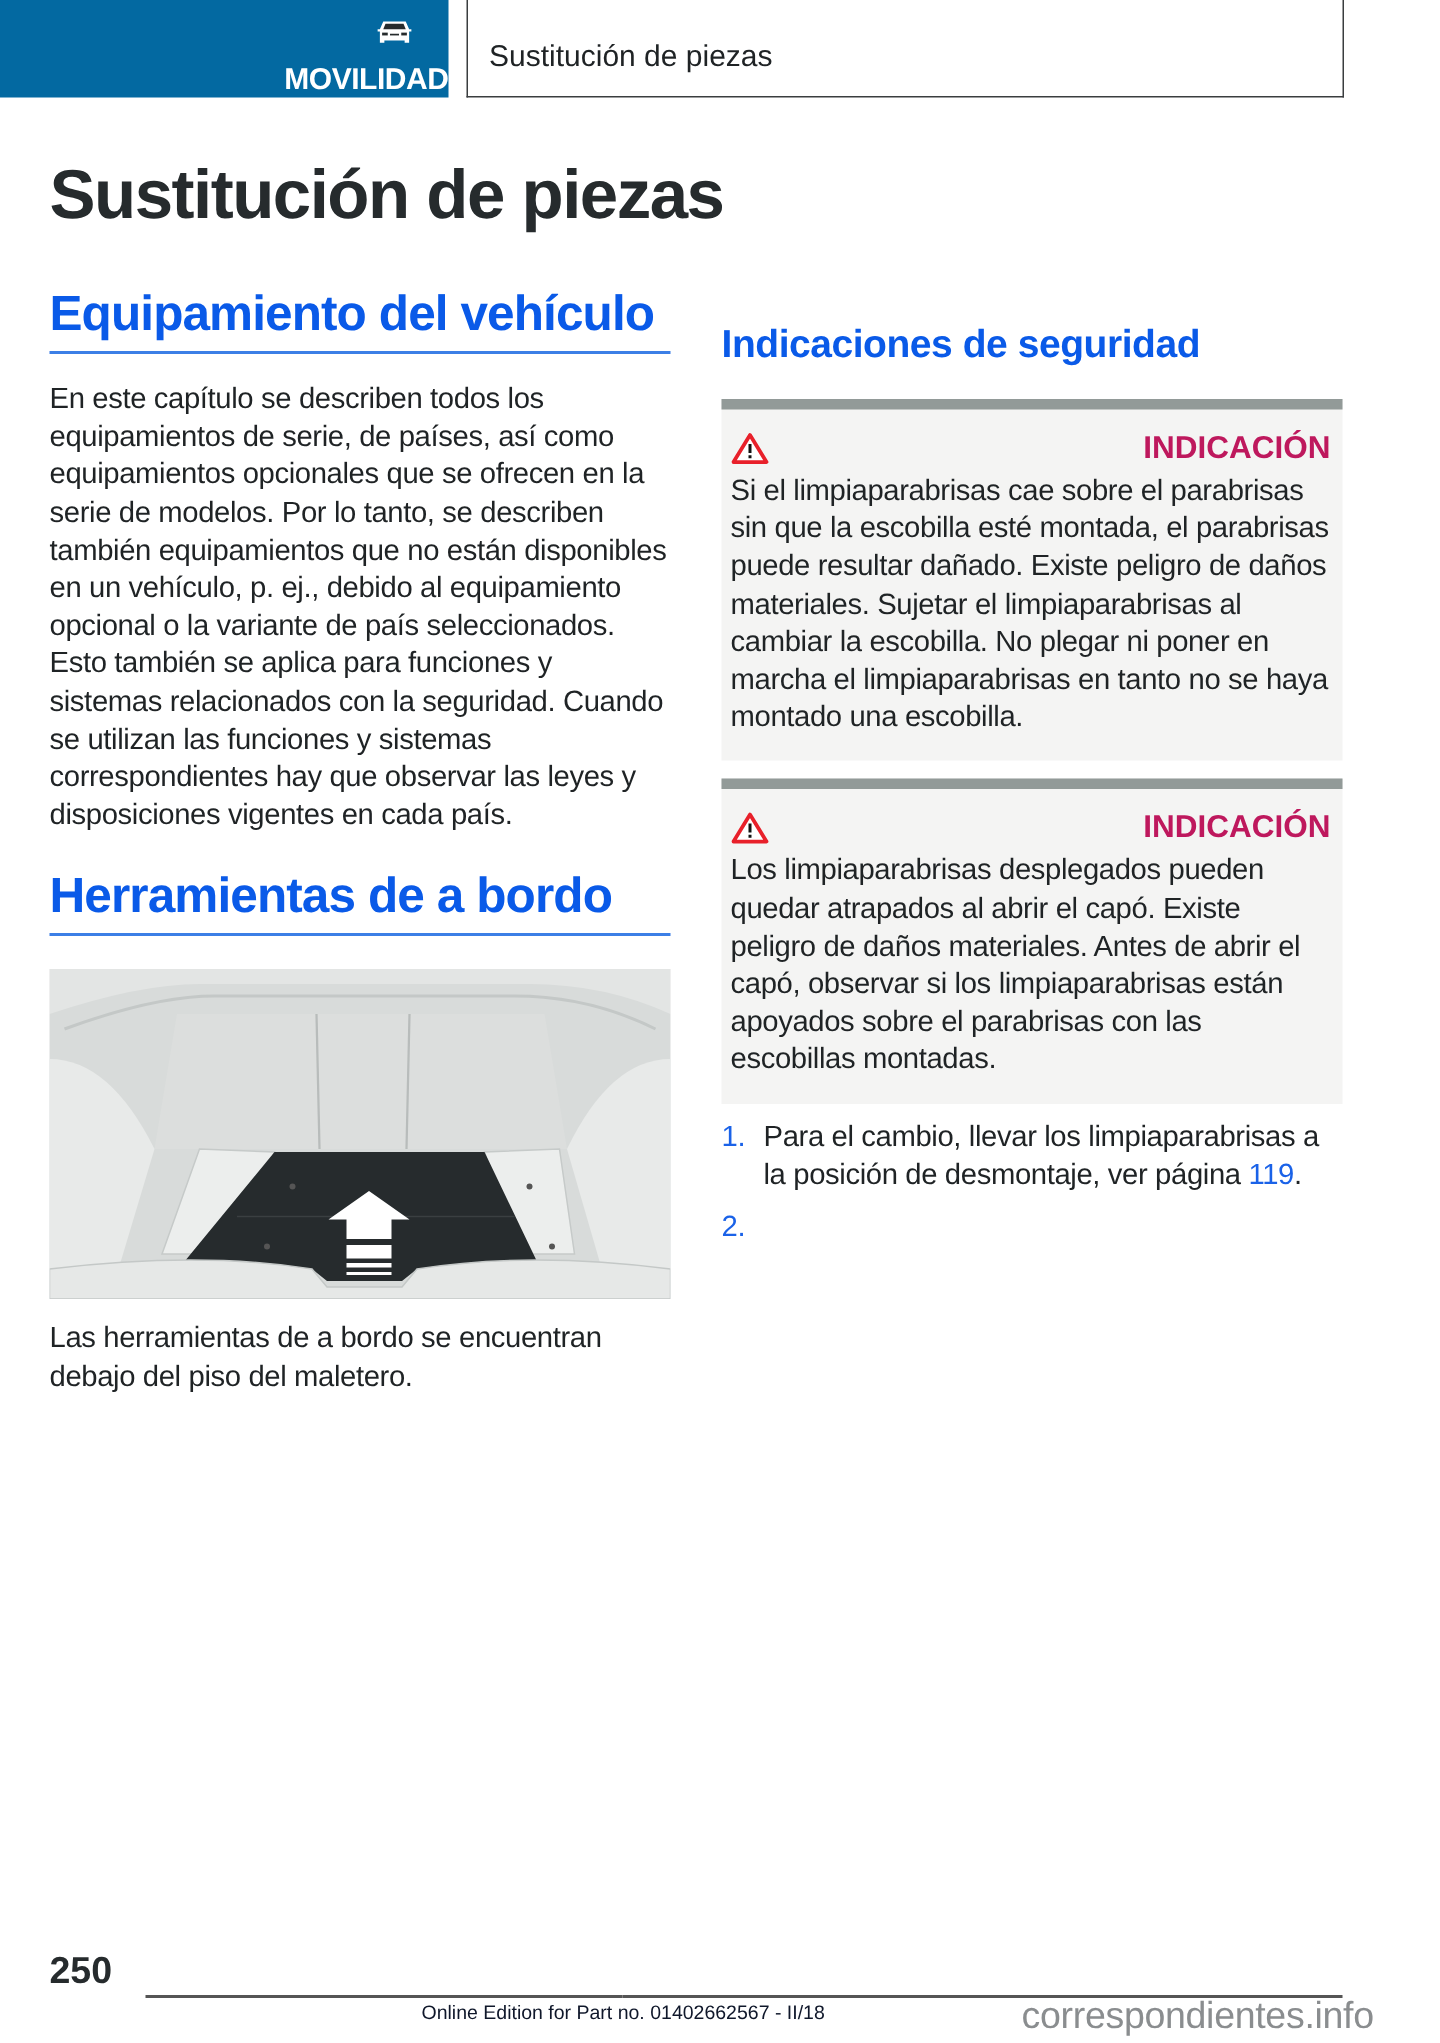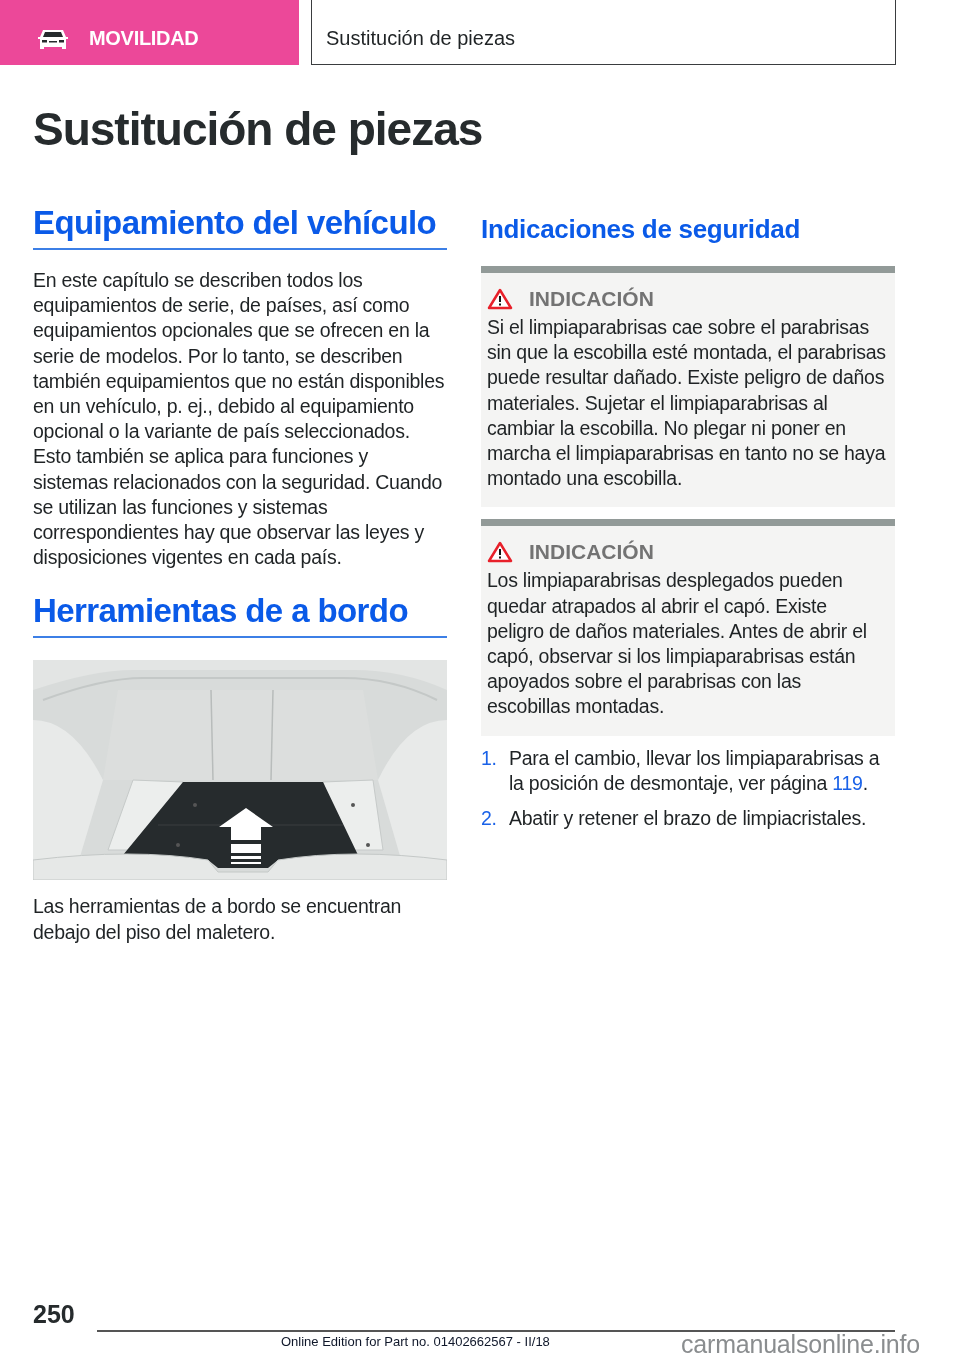--- a/index.html
+++ b/index.html
@@ -1,38 +1,38 @@
 <!DOCTYPE html>
 <html><head>
   <meta charset="utf-8">
   <style>
     * { margin: 0; padding: 0; box-sizing: border-box; }
     html, body { width: 960px; height: 1362px; background: #ffffff; overflow: hidden; }
     body { position: relative; font-family: "Liberation Sans", sans-serif; color: #1f2325; }
 
-    .hdr-left { position: absolute; left: 0; top: 0; width: 299px; height: 65px; background: #ec4899; display: flex; align-items: center; padding-left: 37px; }
+    .hdr-left { position: absolute; left: 0; top: 0; width: 299px; height: 65px; background: #0369a1; display: flex; align-items: flex-end; padding-left: 37px; flex-direction: column; }
     .hdr-left .car { width: 32px; height: 24px; margin-right: 20px; margin-top: 12px; }
     .hdr-left .lbl { color: #ffffff; font-weight: bold; font-size: 20px; letter-spacing: -0.3px; margin-top: 12px; }
     .hdr-right { position: absolute; left: 311px; top: -2px; width: 585px; height: 67px; border: 1.5px solid #3a3d3f; border-top: none; display: flex; align-items: center; padding-left: 14px; }
     .hdr-right .lbl { font-size: 20px; color: #1f2325; margin-top: 14px; }
 
     .page-title { position: absolute; left: 33px; top: 102px; font-size: 46px; font-weight: bold; letter-spacing: -1px; color: #262b2d; }
 
     .col-left { position: absolute; left: 33px; top: 190px; width: 414px; }
     .col-right { position: absolute; left: 481px; top: 190px; width: 414px; }
 
-    .h2 { color: #0a5ae8; font-weight: bold; font-size: 33px; letter-spacing: -0.6px; line-height: 38px; padding-bottom: 6px; border-bottom: 2px solid #3c7fe6; margin-top: 14px; }
+    .h2 { color: #0a5ae8; font-weight: bold; font-size: 33px; letter-spacing: -0.6px; line-height: 38px; padding-bottom: 6px; border-bottom: 2px solid #3c7fe6; }
     .h3 { color: #0a5ae8; font-weight: bold; font-size: 26px; letter-spacing: -0.3px; line-height: 30px; }
 
     .body-text { font-size: 19.5px; line-height: 25.2px; color: #1f2325; letter-spacing: -0.25px; }
 
     .img-box { width: 414px; height: 220px; background: #e2e4e3; position: relative; overflow: hidden; }
 
     .notice { background: #f4f4f3; border-top: 7px solid #929a98; padding: 14px 8px 16px 6px; }
-    .notice-title { display: flex; align-items: center; font-weight: bold; font-size: 21px; color: #737373; margin-bottom: 4px; }
+    .notice-title { display: flex; align-items: center; font-weight: bold; font-size: 21px; color: #be185d; margin-bottom: 4px; justify-content: space-between; }
     .notice-title svg { margin-right: 16px; }
 
     ol.steps { list-style: none; }
     ol.steps li { display: flex; font-size: 19.5px; line-height: 25.2px; letter-spacing: -0.25px; margin-bottom: 10px; }
     ol.steps .num { color: #1a62e8; width: 28px; flex-shrink: 0; }
     .link { color: #1a62e8; }
 
     .page-num { position: absolute; left: 33px; top: 1300px; font-size: 25px; font-weight: bold; color: #262b2d; }
     .footer-rule { position: absolute; left: 97px; top: 1330px; width: 318px; height: 2px; background: #555; }
     .footer-rule2 { position: absolute; left: 415px; top: 1330px; width: 480px; height: 2px; background: #555; }
@@ -128,22 +128,21 @@
   </div>
 
 
   <ol class="steps" style="margin-top:10px;">
     <li>
       <span class="num">1.</span>
       <span><span>Para el cambio, llevar los limpiaparabrisas a la posición de desmontaje, ver página </span><a class="link">119</a><span>.</span></span>
     </li>
     <li>
       <span class="num">2.</span>
-      <span>Abatir y retener el brazo de limpiacristales.</span>
     </li>
   </ol>
 </div>
 
 <div class="page-num">250</div>
 <div class="footer-rule"></div>
 <div class="footer-rule2"></div>
 <div class="footer-text">Online Edition for Part no. 01402662567 - II/18</div>
-<div class="watermark">carmanualsonline.info</div>
+<div class="watermark">correspondientes.info</div>
 
 </body></html>

